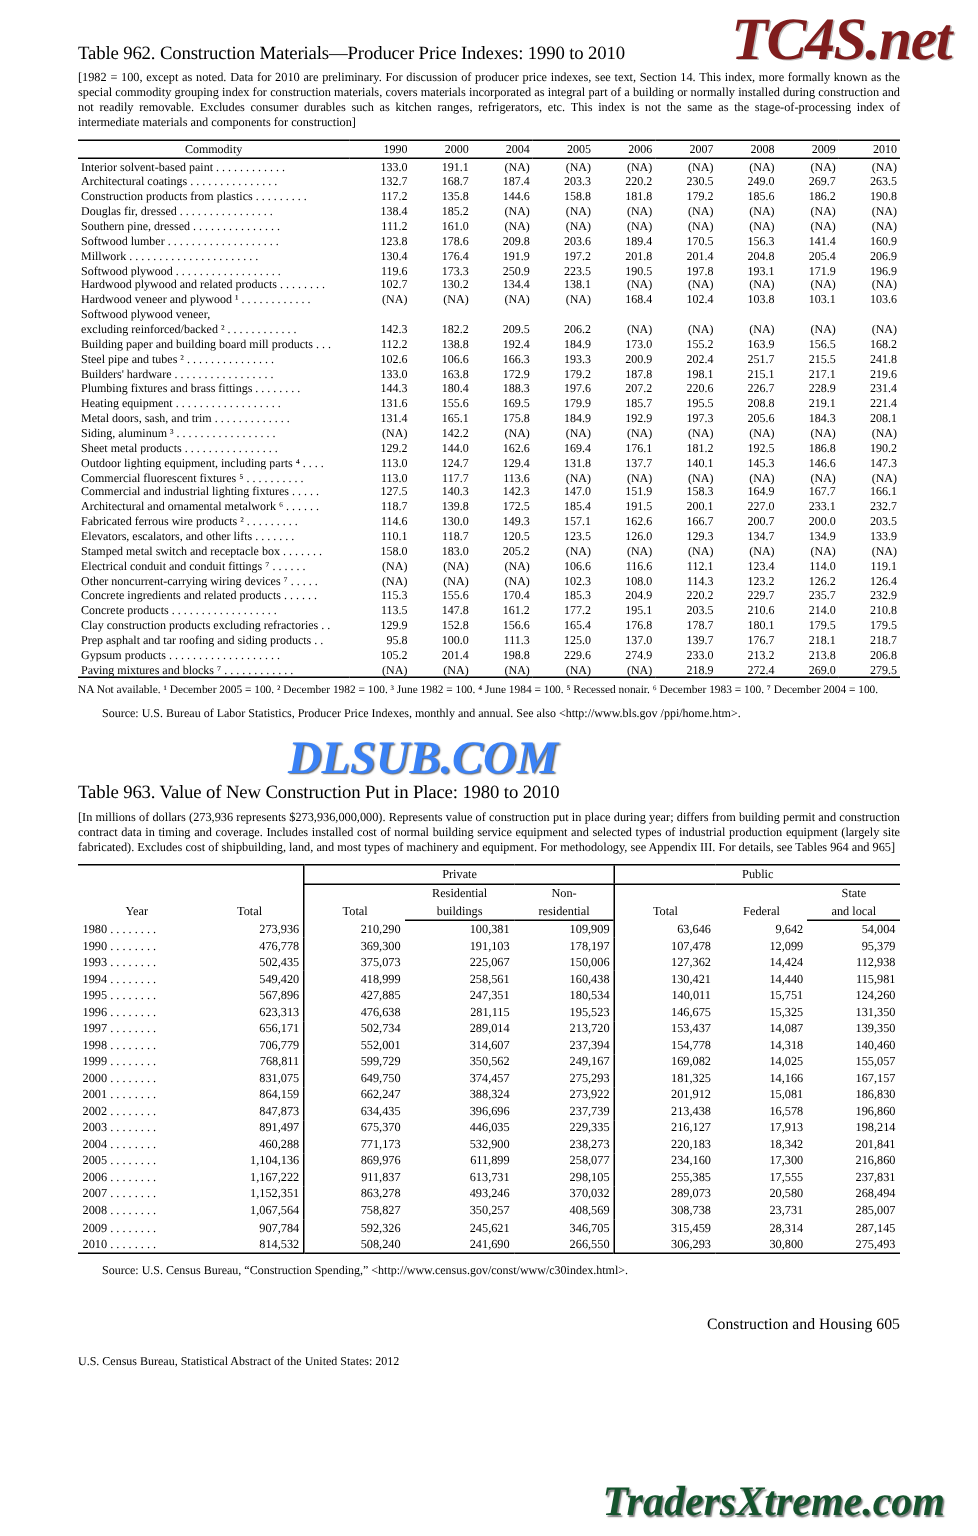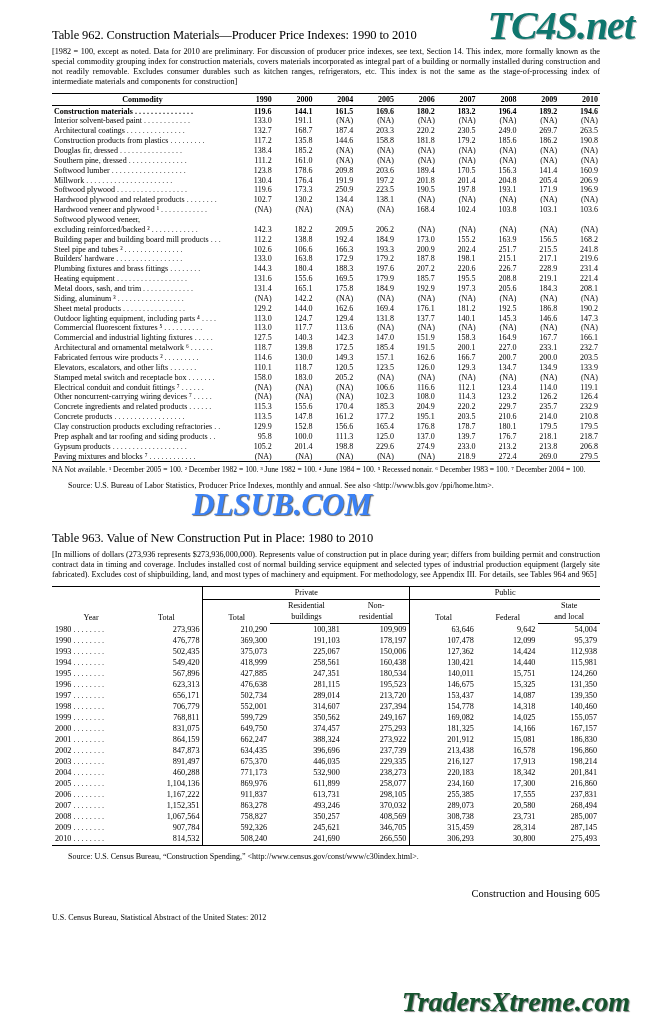--- a/index.html
+++ b/index.html
@@ -29,21 +29,21 @@
 
   
   .wm-tc4s {
     position: absolute;
     top: 2px;
     right: 18px;
     font-family: "Liberation Serif", serif;
     font-size: 40px;
     font-weight: bold;
     font-style: italic;
-    color: #0f766e;
+    color: #7f1d1d;
     letter-spacing: -1px;
     text-shadow: 1px 1px 0 #bbb;
     z-index: 5;
   }
   .wm-dlsub {
     position: absolute;
     top: 487px;
     left: 192px;
     font-family: "Liberation Serif", serif;
     font-size: 31px;
@@ -80,21 +80,21 @@
     margin: 0 0 6px 0;
   }
 
   table.data {
     border-collapse: collapse;
     width: 100%;
     font-size: 8px;
     line-height: 1.16;
   }
   table.data th {
-    font-weight: bold;
+    font-weight: normal;
     font-size: 8px;
     padding: 1px 2px;
     vertical-align: bottom;
   }
   table.data td {
     padding: 0.3px 2px;
     vertical-align: bottom;
   }
   .rule-top { border-top: 1.3px solid #000; }
   .rule-bot { border-bottom: 1.3px solid #000; }
@@ -194,32 +194,20 @@
           <th class="rule-top rule-thin-bot num">2004</th>
           <th class="rule-top rule-thin-bot num">2005</th>
           <th class="rule-top rule-thin-bot num">2006</th>
           <th class="rule-top rule-thin-bot num">2007</th>
           <th class="rule-top rule-thin-bot num">2008</th>
           <th class="rule-top rule-thin-bot num">2009</th>
           <th class="rule-top rule-thin-bot num">2010</th>
         </tr>
       </thead>
       <tbody id="t962-body">
-          <tr>
-            <td class="lbl bold">Construction materials . . . . . . . . . . . . . . . </td>
-            <td class="num bold">119.6</td>
-            <td class="num bold">144.1</td>
-            <td class="num bold">161.5</td>
-            <td class="num bold">169.6</td>
-            <td class="num bold">180.2</td>
-            <td class="num bold">183.2</td>
-            <td class="num bold">196.4</td>
-            <td class="num bold">189.2</td>
-            <td class="num bold">194.6</td>
-          </tr>
           <tr>
             <td class="lbl">Interior solvent-based paint . . . . . . . . . . . . </td>
             <td class="num">133.0</td>
             <td class="num">191.1</td>
             <td class="num">(NA)</td>
             <td class="num">(NA)</td>
             <td class="num">(NA)</td>
             <td class="num">(NA)</td>
             <td class="num">(NA)</td>
             <td class="num">(NA)</td>

